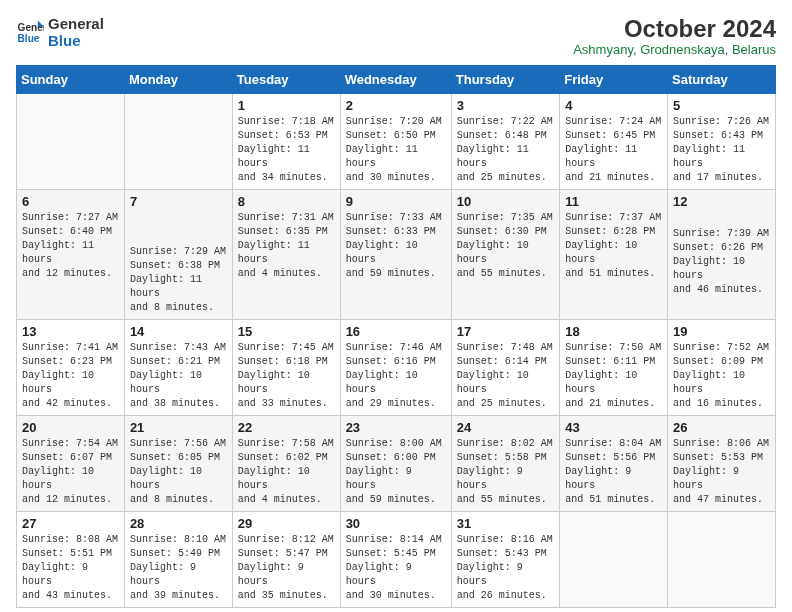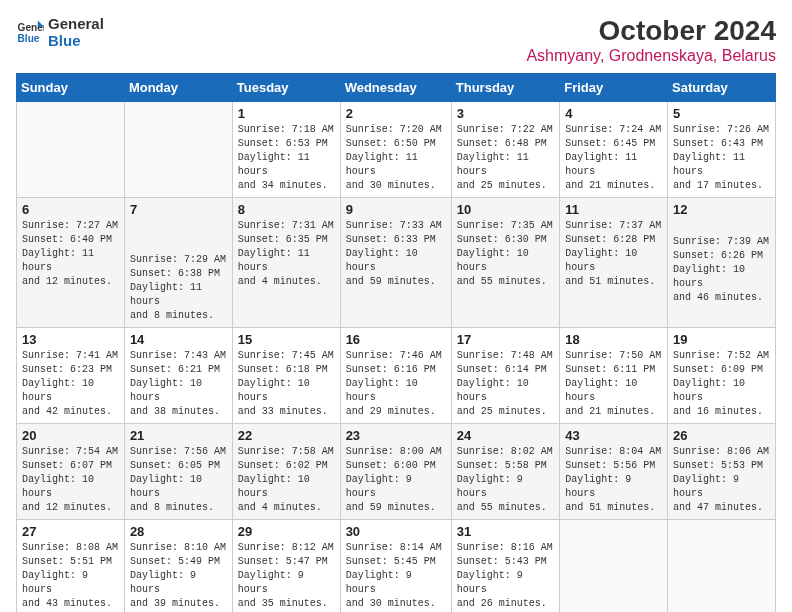--- a/index.html
+++ b/index.html
@@ -22,28 +22,28 @@
       gap: 4px;
     }
     .logo-icon {
       width: 28px;
       height: 28px;
     }
     .title-block {
       text-align: right;
     }
     .calendar-title {
-      font-size: 28px;
+      font-size: 24px;
       font-weight: bold;
       color: #333;
       line-height: 1.1;
     }
     .calendar-subtitle {
-      font-size: 16px;
-      color: #be185d;
+      font-size: 13px;
+      color: #15803d;
       text-align: right;
     }
     table {
       width: 100%;
       border-collapse: collapse;
       font-size: 11px;
     }
     thead tr th {
       background: #1a6bba;
       color: #fff;

